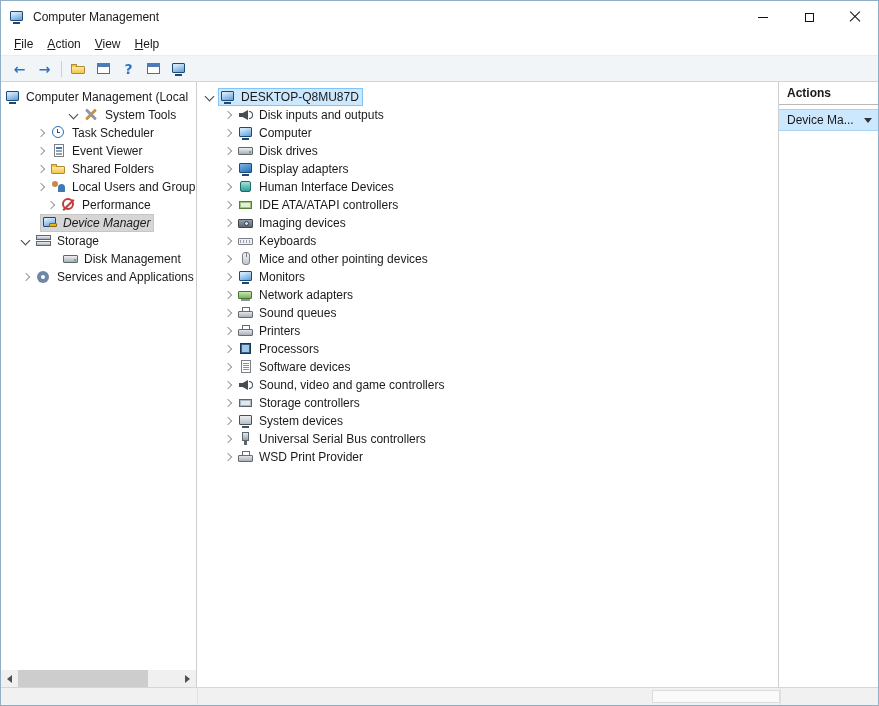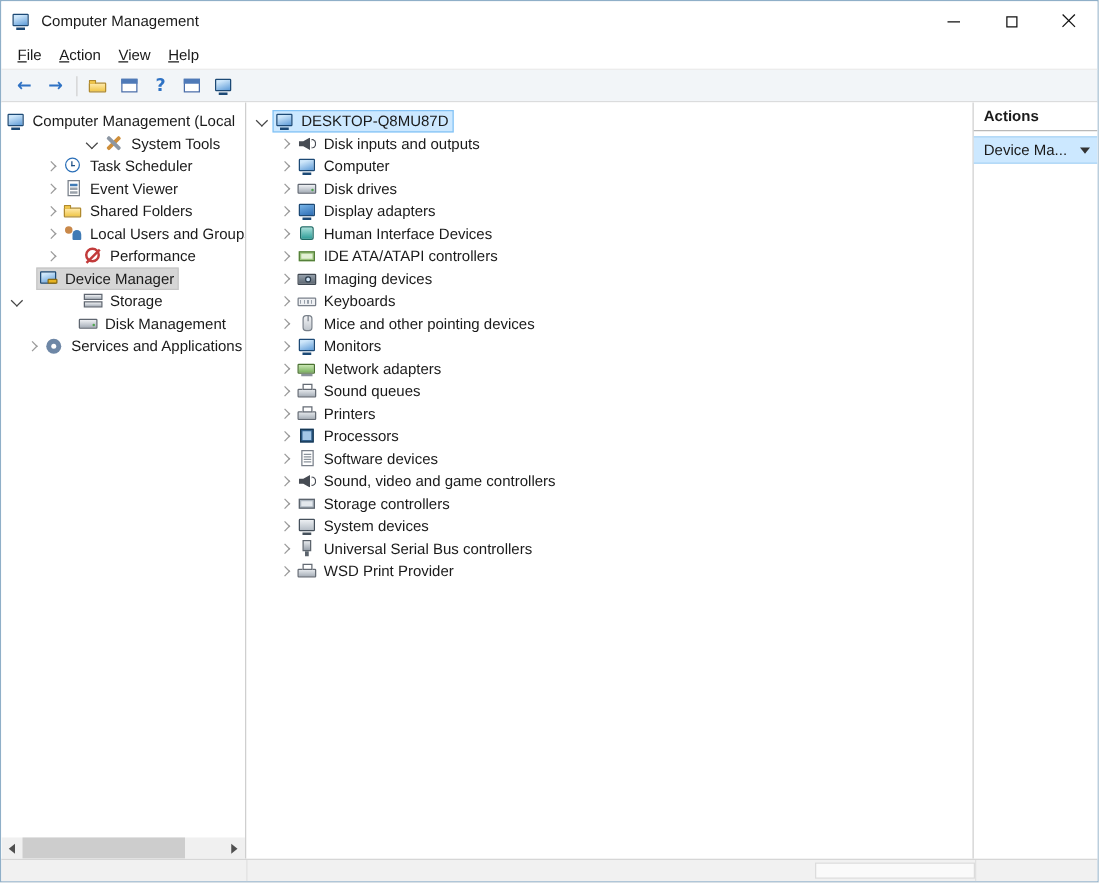--- a/index.html
+++ b/index.html
@@ -237,35 +237,35 @@
               <span class="lbl">Shared Folders</span>
             </span>
           </div>
           <div class="trow" style="padding-left: 32px;">
             <span class="chev c"></span>
             <span class="hl">
               <span class="ic ic-users"></span>
               <span class="lbl">Local Users and Groups</span>
             </span>
           </div>
-          <div class="trow" style="padding-left: 32px; gap: 16px;">
+          <div class="trow" style="padding-left: 42px;">
             <span class="chev c"></span>
             <span class="hl">
               <span class="ic ic-performance"></span>
               <span class="lbl">Performance</span>
             </span>
           </div>
-          <div class="trow" style="padding-left: 12px;">
+          <div class="trow" style="padding-left: 23px; font-style: italic;">
             <span class="chev n"></span>
             <span class="hl sel-i">
               <span class="ic ic-devmgr"></span>
               <span class="lbl">Device Manager</span>
             </span>
           </div>
-          <div class="trow" style="padding-left: 5px; gap: 43px;">
+          <div class="trow" style="padding-left: 17px;">
             <span class="chev e"></span>
             <span class="hl">
               <span class="ic ic-storage"></span>
               <span class="lbl">Storage</span>
             </span>
           </div>
           <div class="trow" style="padding-left: 44px;">
             <span class="chev n"></span>
             <span class="hl">
               <span class="ic ic-diskmgmt"></span>

